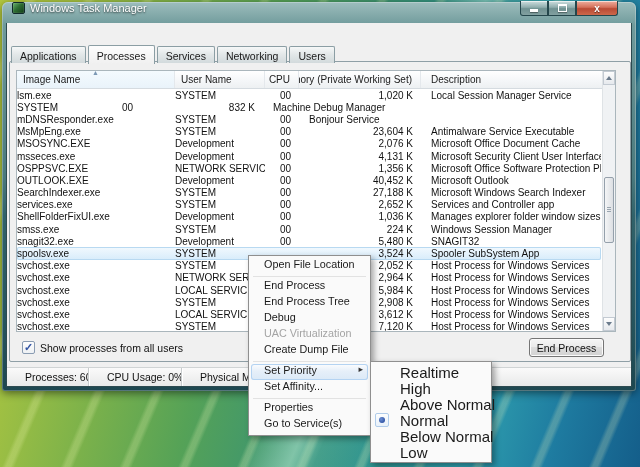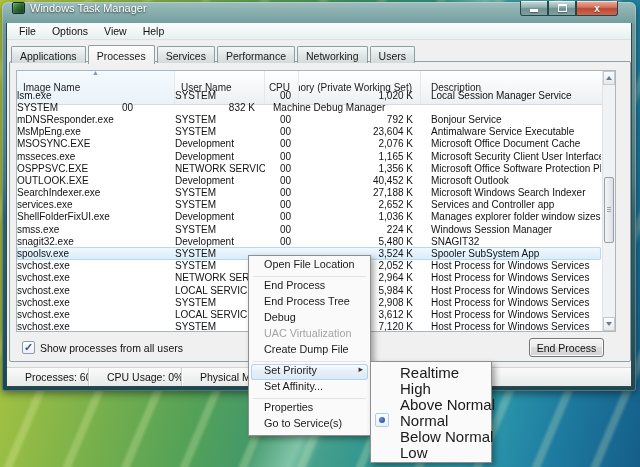--- a/index.html
+++ b/index.html
@@ -32,21 +32,21 @@
   background:linear-gradient(180deg,#fbfdfd,#e9f0f0);border-bottom:1px solid #d9e1e2;font-size:10.5px;color:#111}
 .mb-item{padding:1px 8px}
 .tabs{position:absolute;left:4px;top:21px;height:19px;display:flex;z-index:2;font-size:10.5px;color:#1a1a1a}
 .tab{padding:3px 8px 12px;height:17px;margin-right:2px;margin-top:2px;border:1px solid #8b9ea4;border-bottom:none;border-radius:2px 2px 0 0;
   background:linear-gradient(180deg,#f6f8f8,#e3e8e9 45%,#d2dadc)}
 .tab.active{margin-top:1px;height:19px;padding-top:4px;background:linear-gradient(180deg,#fdfdfd,#f0f0f0)}
 .tab-panel{position:absolute;left:2px;top:38px;width:622px;height:301px;background:#f0f0f0;border:1px solid #8f9fa6;border-radius:2px}
 
 
 .listview{position:absolute;left:6px;top:8px;width:600px;height:262px;background:#fff;border:1px solid #aab6bc}
-.lv-header{display:flex;height:34px;background:linear-gradient(180deg,#ffffff,#f4f6f8 60%,#edf0f2);border-bottom:1px solid #d5dbe0;font-size:10px;color:#1a1a1a}
+.lv-header{display:flex;height:18px;background:linear-gradient(180deg,#ffffff,#f4f6f8 60%,#edf0f2);border-bottom:1px solid #d5dbe0;font-size:10px;color:#1a1a1a}
 .hcell{position:relative;display:flex;align-items:center;border-right:1px solid #e4e8ec;padding-left:6px;white-space:nowrap;overflow:hidden}
 .hcell.c0{background:linear-gradient(180deg,#f4fafe,#e9f3fa)}
 .sort-arrow{position:absolute;top:-2px;left:50%;transform:translateX(-50%);font-size:7px;color:#7c98b4;line-height:8px}
 .c0{width:158px}.c1{width:90px}.c2{width:34px;justify-content:flex-end;padding-right:8px}
 .c3{width:122px;justify-content:flex-end;padding-right:8px}.c4{flex:1;padding-left:10px}
 .lv-body{position:absolute;left:0;top:18px;right:14px;bottom:0;overflow:hidden}
 .lvrow{display:flex;height:12.2px;align-items:center;font-size:10px;color:#111;white-space:nowrap}
 .lvrow .cell{display:flex;align-items:center;overflow:hidden;height:100%}
 .lvrow .cell.c2,.lvrow .cell.c3{justify-content:flex-end}
 .lvrow.selected{background:linear-gradient(180deg,#f2f9fe,#d7ecfb);box-shadow:inset 0 0 0 1px #b8d9f1;border-radius:2px}
@@ -107,31 +107,24 @@
         <div class="wbtn">
             <span class="glyph-max"></span>
           </div>
         <div class="wbtn close">
             <span>x</span>
           </div>
       </div>
     </div>
 
     <div class="client">
-      <div class="menubar" id="menubar">
-          <span class="mb-item">File</span>
-          <span class="mb-item">Options</span>
-          <span class="mb-item">View</span>
-          <span class="mb-item">Help</span>
-        </div>
       <div class="tabs" id="tabs">
           <span class="tab">Applications</span>
           <span class="tab active">Processes</span>
           <span class="tab">Services</span>
-          <span class="tab">Performance</span>
           <span class="tab">Networking</span>
           <span class="tab">Users</span>
         </div>
 
       <div class="tab-panel">
         <div class="listview">
           <div class="lv-header" id="lvheader">
               <div class="hcell c0">
                 <span class="sort-arrow">▲</span>
                 <span class="hlabel">Image Name</span>
@@ -160,42 +153,41 @@
               <div class="lvrow">
                 <div class="cell c1">SYSTEM</div>
                 <div class="cell c2">00</div>
                 <div class="cell c3">832 K</div>
                 <div class="cell c4">Machine Debug Manager</div>
               </div>
               <div class="lvrow">
                 <div class="cell c0">mDNSResponder.exe</div>
                 <div class="cell c1">SYSTEM</div>
                 <div class="cell c2">00</div>
-                <div class="cell c3">792 K</div>
                 <div class="cell c4">Bonjour Service</div>
               </div>
               <div class="lvrow">
                 <div class="cell c0">MsMpEng.exe</div>
                 <div class="cell c1">SYSTEM</div>
                 <div class="cell c2">00</div>
                 <div class="cell c3">23,604 K</div>
                 <div class="cell c4">Antimalware Service Executable</div>
               </div>
               <div class="lvrow">
                 <div class="cell c0">MSOSYNC.EXE</div>
                 <div class="cell c1">Development</div>
                 <div class="cell c2">00</div>
                 <div class="cell c3">2,076 K</div>
                 <div class="cell c4">Microsoft Office Document Cache</div>
               </div>
               <div class="lvrow">
                 <div class="cell c0">msseces.exe</div>
                 <div class="cell c1">Development</div>
                 <div class="cell c2">00</div>
-                <div class="cell c3">1,165 K</div>
+                <div class="cell c3">4,131 K</div>
                 <div class="cell c4">Microsoft Security Client User Interface</div>
               </div>
               <div class="lvrow">
                 <div class="cell c0">OSPPSVC.EXE</div>
                 <div class="cell c1">NETWORK SERVICE</div>
                 <div class="cell c2">00</div>
                 <div class="cell c3">1,356 K</div>
                 <div class="cell c4">Microsoft Office Software Protection Pl...</div>
               </div>
               <div class="lvrow">

